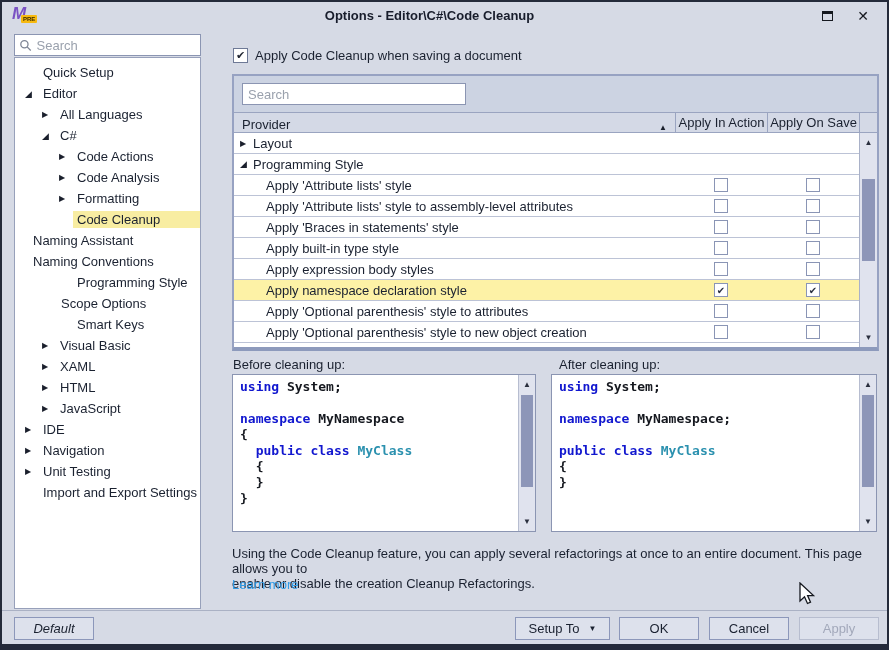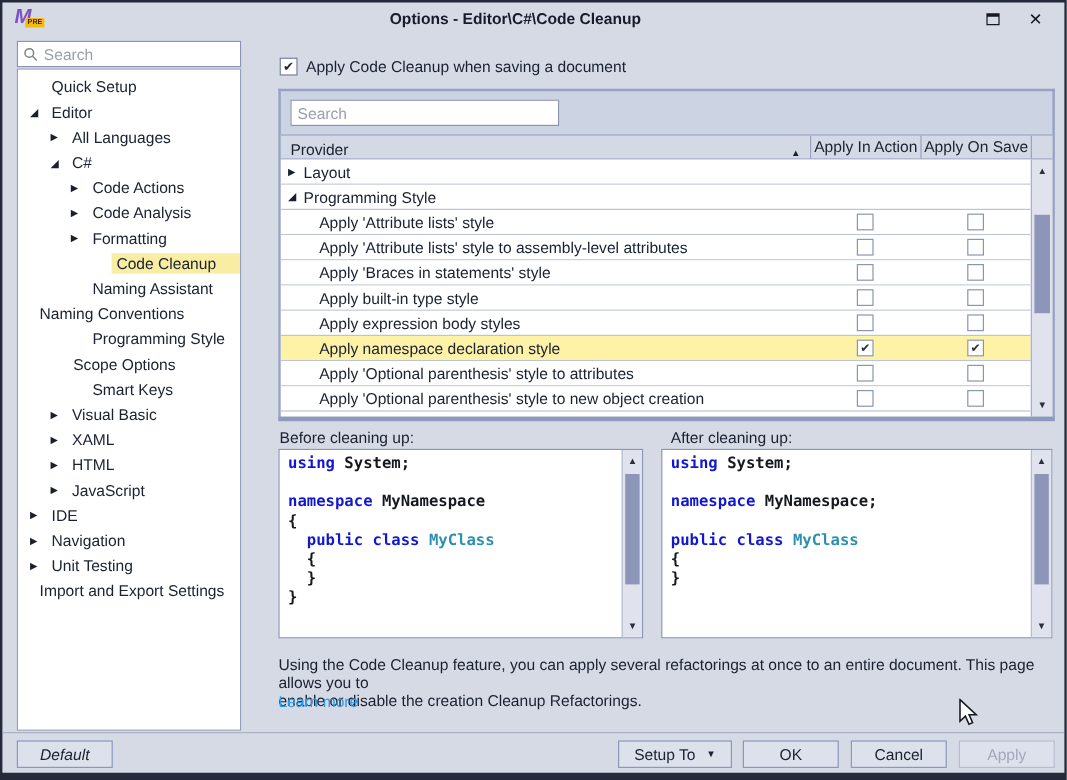--- a/index.html
+++ b/index.html
@@ -23,21 +23,21 @@
   .close-glyph { font-size:14px; color:#15181f; line-height:14px; }
   
   .sb-search { position:absolute; left:12px; top:32px; width:187px; height:22px; background:#fff; border:1px solid #8b95b2; display:flex; align-items:center; padding-left:4px; gap:4px; }
   .sb-search input, .panel-search input { border:none; outline:none; background:transparent; font-family:"Liberation Sans",sans-serif; font-size:13px; color:#1a2130; width:100%; }
   .sb-search input::placeholder, .panel-search input::placeholder { color:#9aa1ad; }
   .tree { position:absolute; left:12px; top:55px; width:187px; height:552px; background:#fff; border:1px solid #97a0ba; padding-top:4px; overflow:hidden; }
   .tree-row { height:21px; display:flex; align-items:center; font-size:13px; white-space:nowrap; }
   .tree-arrow { width:14px; flex:none; font-size:8px; color:#1a1f2c; text-align:left; }
   .tree-arrow.exp { font-size:9px; }
   .tree-label { padding:1px 4px; }
-  .tree-row.selected .tree-label { flex:1; background:#f8eda2;margin-left:20px; }
+  .tree-row.selected .tree-label { flex:1; background:#f8eda2; }
   
   .save-cb { position:absolute; left:231px; top:46px; display:flex; align-items:center; gap:7px; font-size:13px; }
   .cb { width:15px; height:15px; background:#fff; border:1px solid #6e7996; display:flex; align-items:center; justify-content:center; font-size:11px; color:#1f2430; flex:none; }
   
   .panel { position:absolute; left:230px; top:72px; width:647px; height:277px; background:#ccd3e2; border:2px solid #97a2c2; border-bottom:4px solid #8d9abc; }
   .panel-search { position:absolute; left:8px; top:7px; width:224px; height:22px; background:#fff; border:1px solid #8b95b2; display:flex; align-items:center; padding-left:5px; }
   .thead { position:absolute; left:0; right:0; top:36px; height:21px; display:flex; align-items:stretch; background:#d4d9e6; border-top:1px solid #9aa4c0; border-bottom:1px solid #9aa4c0; font-size:13px; }
   .th-provider { flex:1; display:flex; align-items:flex-end; padding-left:8px; }
   .th-provider .sort { margin-left:auto; margin-right:8px; font-size:8px; color:#1a1f2c; }
   .th-col { width:92px; border-left:1px solid #9aa4c0; display:flex; align-items:center; justify-content:center; }
@@ -135,21 +135,21 @@
         <span class="tree-label">Code Analysis</span>
       </div>
       <div class="tree-row" style="padding-left: 44px;">
         <span class="tree-arrow">▶</span>
         <span class="tree-label">Formatting</span>
       </div>
       <div class="tree-row selected" style="padding-left: 44px;">
         <span class="tree-arrow"></span>
         <span class="tree-label">Code Cleanup</span>
       </div>
-      <div class="tree-row" style="padding-left: 44px;">
+      <div class="tree-row" style="">
         <span class="tree-arrow"></span>
         <span class="tree-label">Naming Assistant</span>
       </div>
       <div class="tree-row" style="">
         <span class="tree-arrow"></span>
         <span class="tree-label">Naming Conventions</span>
       </div>
       <div class="tree-row" style="padding-left: 44px;">
         <span class="tree-arrow"></span>
         <span class="tree-label">Programming Style</span>
@@ -183,21 +183,21 @@
         <span class="tree-label">IDE</span>
       </div>
       <div class="tree-row" style="padding-left: 10px;">
         <span class="tree-arrow">▶</span>
         <span class="tree-label">Navigation</span>
       </div>
       <div class="tree-row" style="padding-left: 10px;">
         <span class="tree-arrow">▶</span>
         <span class="tree-label">Unit Testing</span>
       </div>
-      <div class="tree-row" style="">
+      <div class="tree-row" style="padding-left: 10px;">
         <span class="tree-arrow"></span>
         <span class="tree-label">Import and Export Settings</span>
       </div>
     </div>
 
   <div class="save-cb">
     <span class="cb">
         <span>✔</span>
       </span>
     <span>Apply Code Cleanup when saving a document</span>

